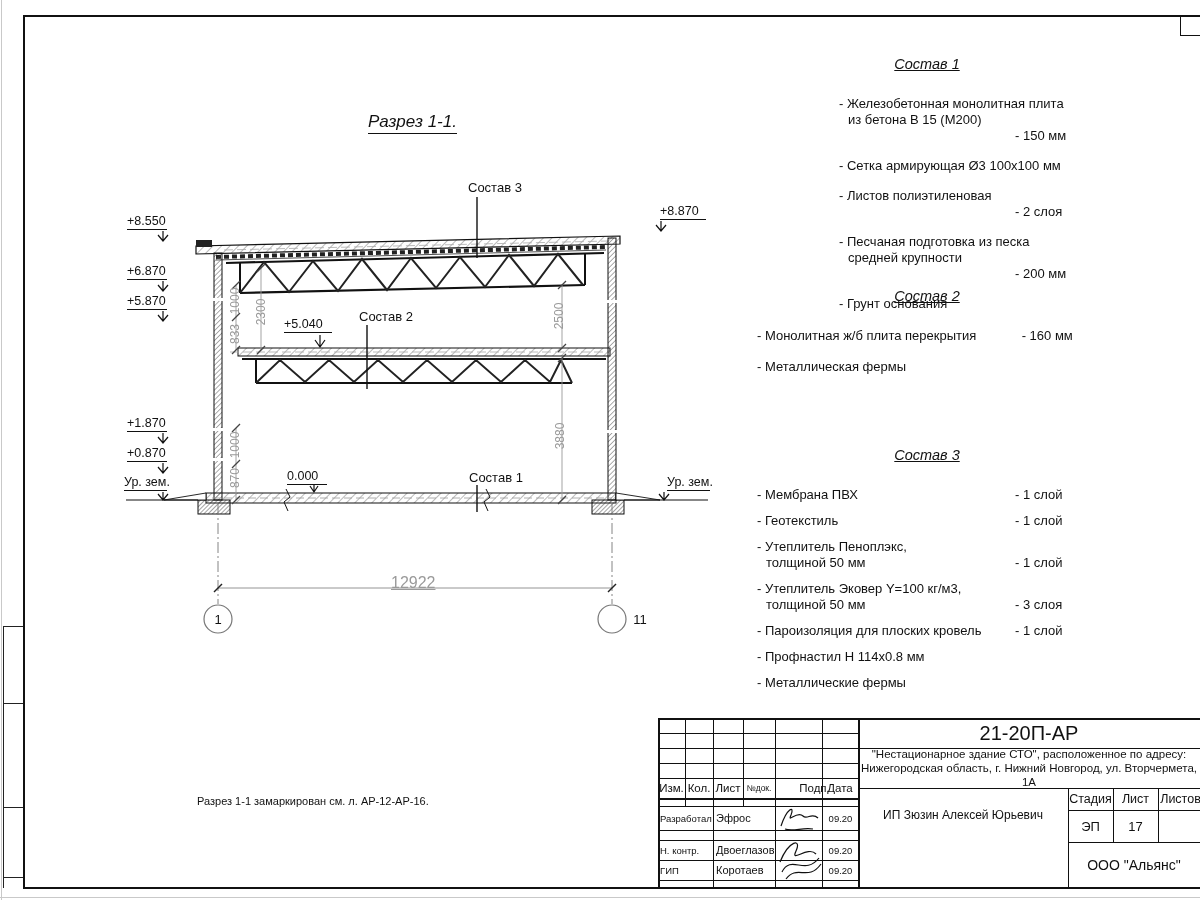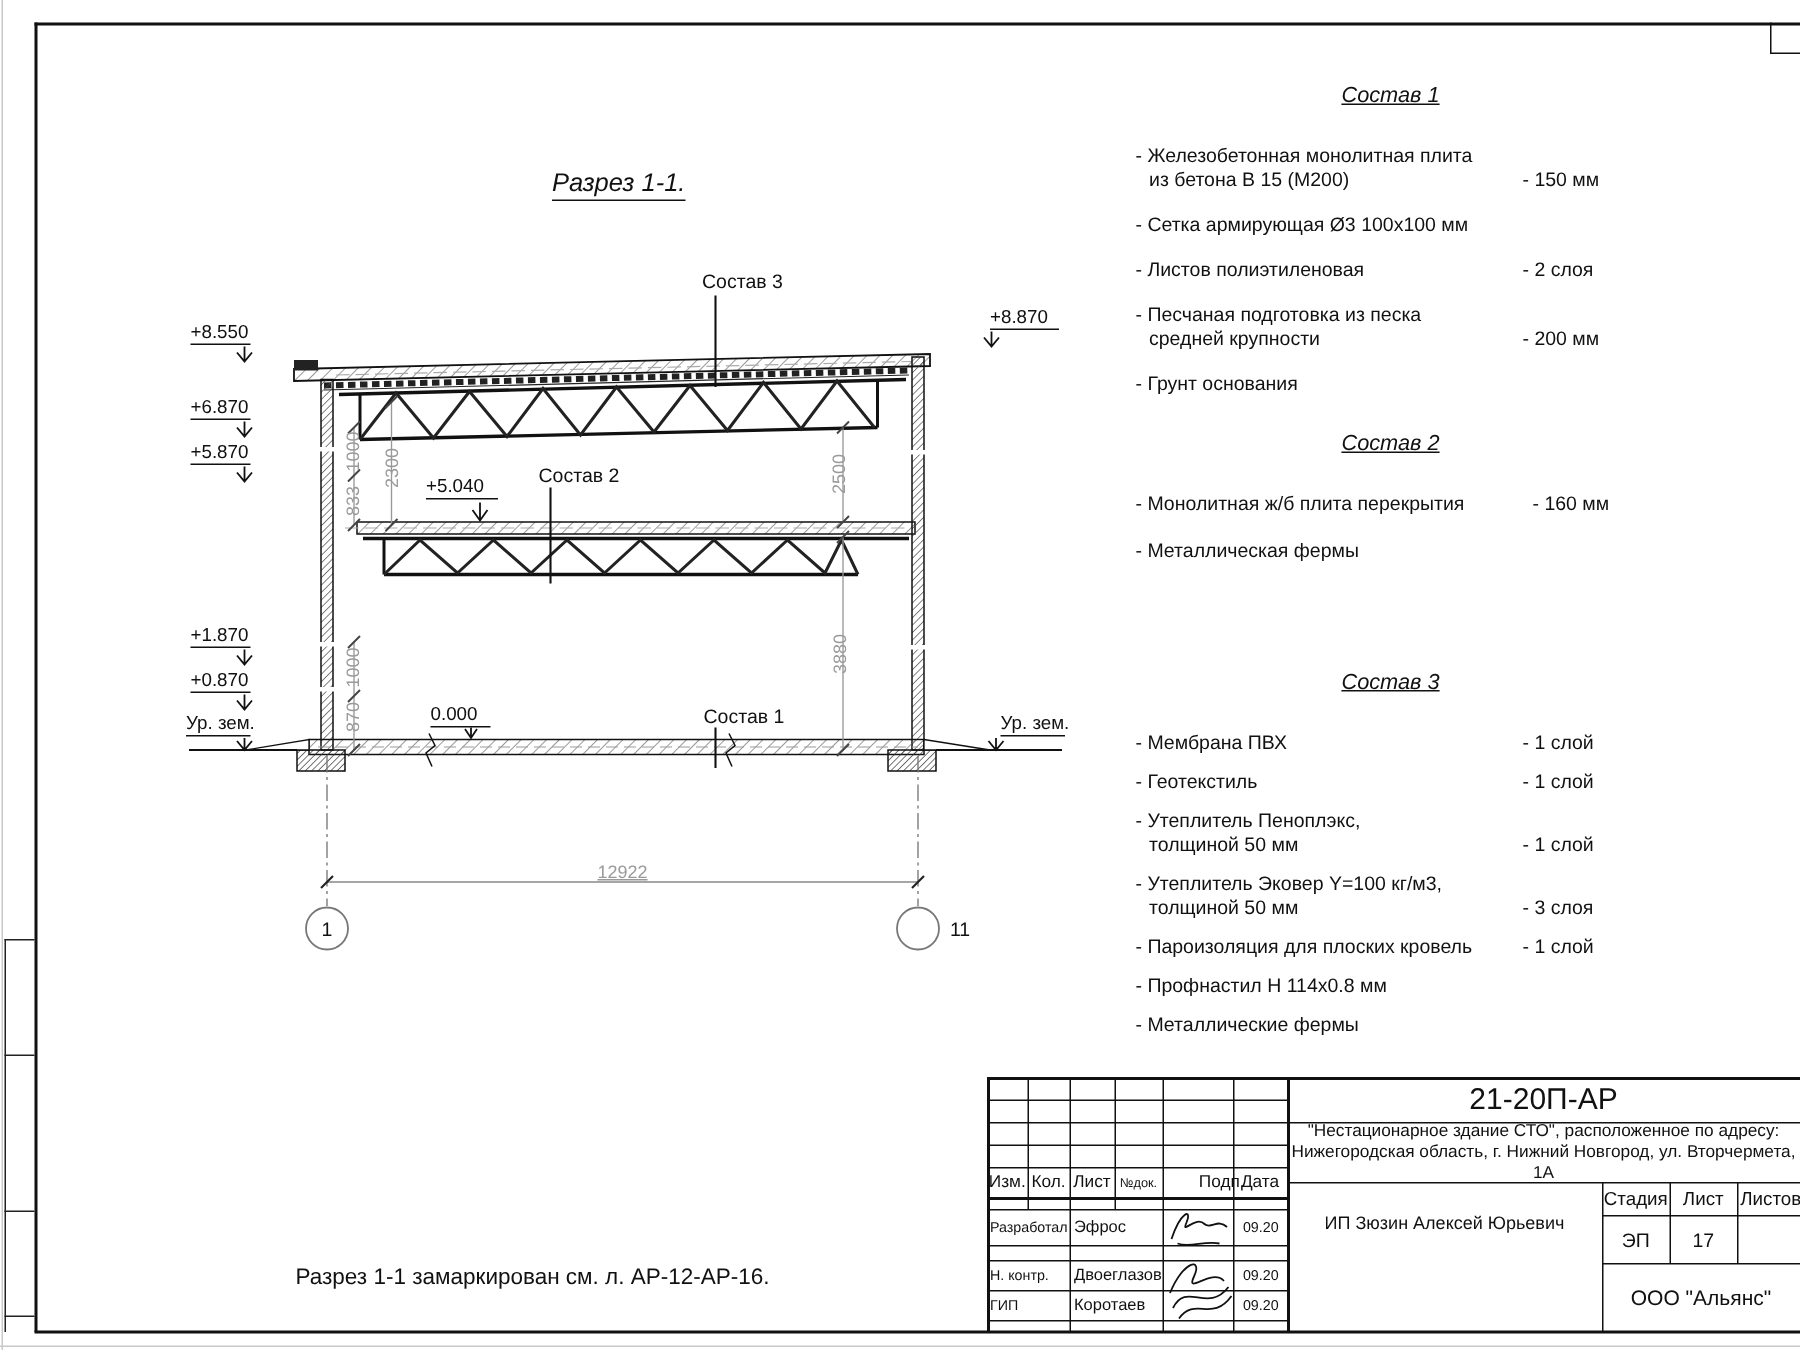--- a/index.html
+++ b/index.html
@@ -15,32 +15,32 @@
   .corner-box{left:1180px;top:15px;width:20px;height:20px;border:1.5px solid #111;border-top:none;}
   
   .lm-v{left:3px;top:626px;width:0;height:262px;border-left:1px solid #222;}
   .lm-h{left:3px;width:20px;height:0;border-top:1px solid #222;}
   
   .dtitle{font-size:17px;font-style:italic;border-bottom:1px solid #111;padding-bottom:1px;}
   .lvl{font-size:12.5px;border-bottom:1px solid #111;padding-bottom:1px;white-space:nowrap;}
   .call{font-size:13px;white-space:nowrap;}
   .dimv{font-size:12px;color:#9a9a9a;width:44px;height:16px;text-align:center;
         transform:rotate(-90deg);white-space:nowrap;}
-  .dimh{font-size:12px;color:#9a9a9a;text-align:center;white-space:nowrap;text-decoration:underline;}
+  .dimh{font-size:16px;color:#9a9a9a;white-space:nowrap;text-decoration:underline;}
   .axno{font-size:13px;text-align:center;}
   
   .comp{position:absolute;width:340px;}
   .comp h3{margin:0 0 24px 0;font-size:14.5px;font-weight:normal;font-style:italic;
            text-align:center;text-decoration:underline;}
   .crow{display:flex;align-items:flex-end;font-size:13px;line-height:16px;}
-  .c1 .crow{margin-bottom:14px;} .c2 .crow{margin-bottom:15px;} .c3 .crow{margin-bottom:10px;}
+  .c1 .crow{margin-bottom:14px;flex-direction:column;} .c2 .crow{margin-bottom:15px;} .c3 .crow{margin-bottom:10px;}
   .ctext{width:258px;} .c2 .ctext{width:288px;}
   .ctext .l2{padding-left:9px;}
   .cval{width:82px;white-space:nowrap;}
-  .note{font-size:15px;white-space:nowrap;margin-top:48px;}
+  .note{font-size:11px;white-space:nowrap;}
   
   .hl{position:absolute;height:0;border-top:1px solid #111;}
   .vl{position:absolute;width:0;border-left:1px solid #111;}
   .hl2{position:absolute;height:0;border-top:2px solid #111;}
   .vl2{position:absolute;width:0;border-left:2px solid #111;}
   .tbc{position:absolute;display:flex;align-items:center;justify-content:center;
        text-align:center;white-space:nowrap;overflow:hidden;}
   .svgwrap{left:0;top:0;width:1200px;height:900px;}
 </style>
 </head>

